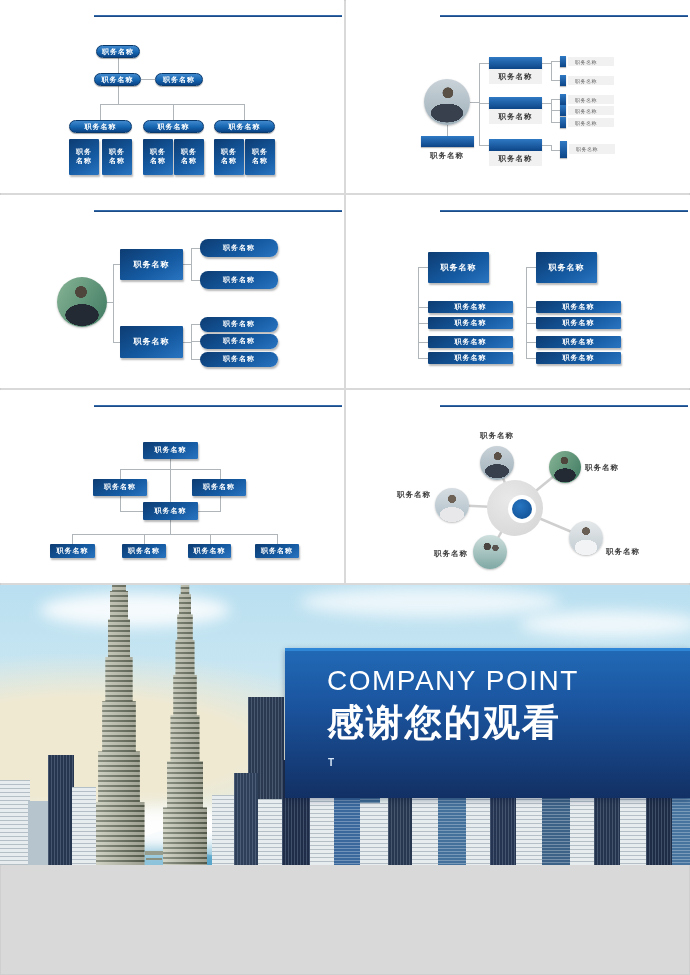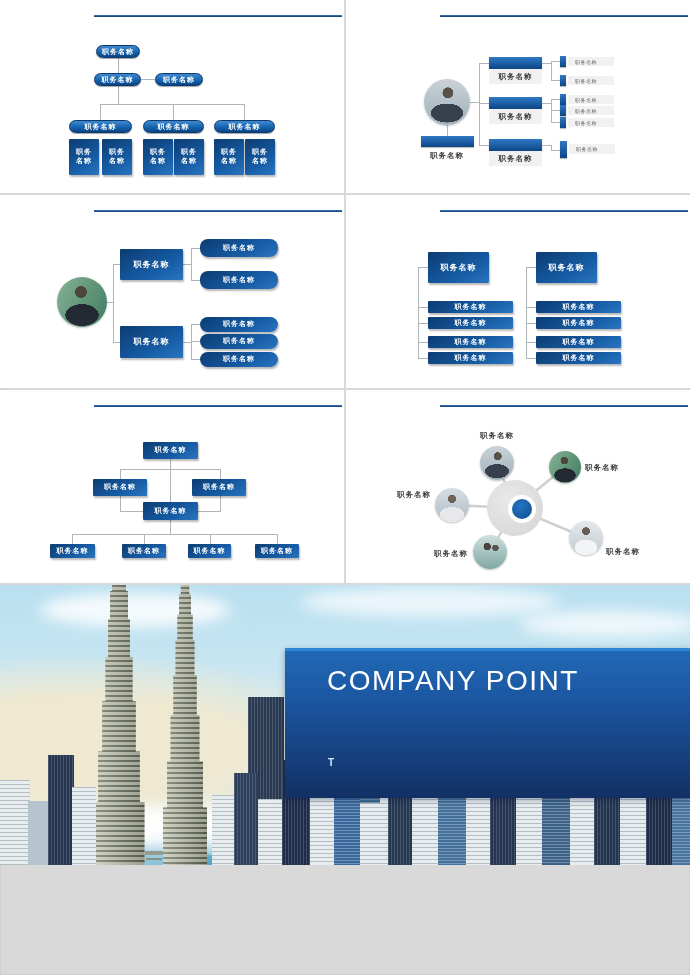--- a/index.html
+++ b/index.html
@@ -347,17 +347,18 @@
     <div class="bld bw" style="left:516px;bottom:0;width:26px;height:74px"></div>
     <div class="bld bgl" style="left:542px;bottom:0;width:28px;height:102px;background-color:#3d6287"></div>
     <div class="bld bw" style="left:570px;bottom:0;width:24px;height:68px"></div>
     <div class="bld bd" style="left:594px;bottom:0;width:26px;height:92px;background-color:#24344e"></div>
     <div class="bld bw" style="left:620px;bottom:0;width:26px;height:78px"></div>
     <div class="bld bd" style="left:646px;bottom:0;width:28px;height:112px;background-color:#1e2c46"></div>
     <div class="bld bgl" style="left:672px;bottom:0;width:18px;height:96px;background-color:#47749f"></div>
 
     <div class="hbox">
       <div class="ht-en">COMPANY POINT</div>
+      <div class="ht-cn">感谢您的观看</div>
       <div class="ht-t">T</div>
     </div>
   </div>
 
 </div>
 
 </body></html>

